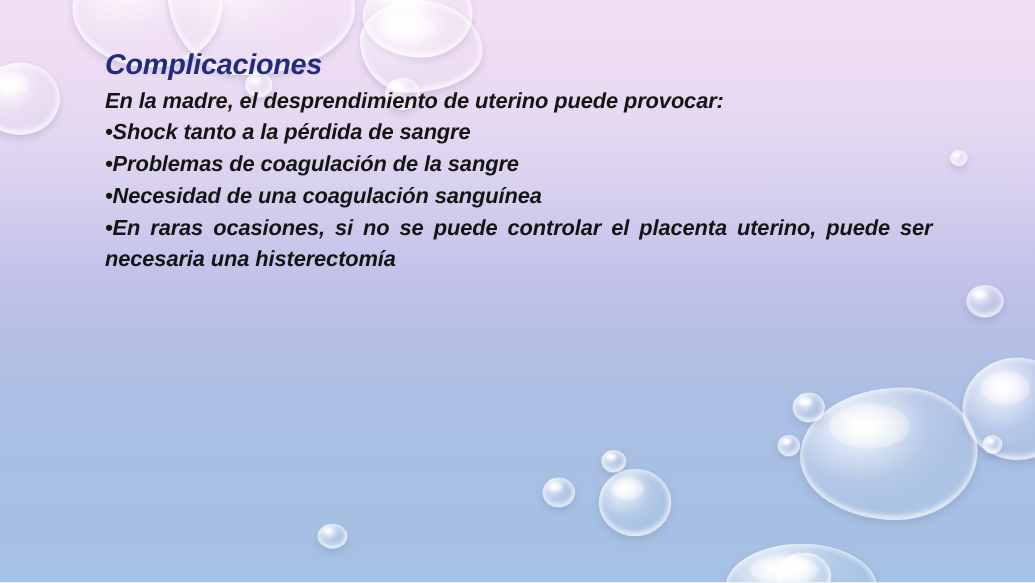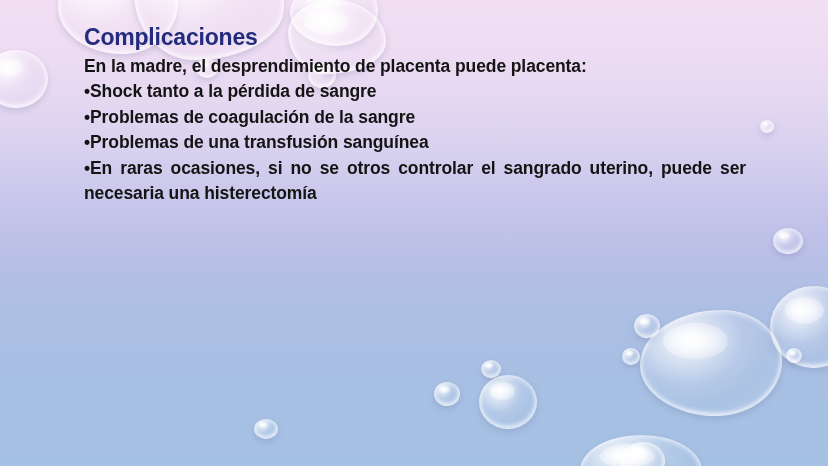--- a/index.html
+++ b/index.html
@@ -62,22 +62,23 @@
         rgba(255,255,255,0) 100%);
   }
   .drop.blob { border-radius: 58% 42% 46% 54% / 52% 48% 52% 48%; }
   .drop.blob2 { border-radius: 46% 54% 60% 40% / 44% 56% 44% 56%; }
   .drop.ring::after { width: 40%; height: 28%; }
 
   
   #textblock {
     position: absolute;
     left: 84px;
-    top: 24px;
+    top: 38px;
     width: 662px;
+    font-style: italic;
   }
   #slide-title {
     color: #232c7c;
     font-size: 23px;
     font-weight: bold;
     line-height: 27px;
     margin: 0 0 3px 0;
     letter-spacing: -0.2px;
   }
   .para {
@@ -119,21 +120,21 @@
       <div class="drop ring" style="left: 254px; top: 419px; width: 22px; height: 18px;"></div>
       <div class="drop" style="left: 621px; top: 442px; width: 42px; height: 36px;"></div>
       <div class="drop" style="left: 786px; top: 348px; width: 14px; height: 13px;"></div>
       <div class="drop" style="left: 580px; top: 435px; width: 120px; height: 70px;"></div>
       <div class="drop" style="left: 760px; top: 120px; width: 12px; height: 11px;"></div>
     </div>
 
   <div id="textblock">
     <h1 id="slide-title">Complicaciones</h1>
     <div id="body-content">
-        <p class="para" style="text-align: left;"><span>En la madre, el desprendimiento de placenta puede placenta:</span></p>
+        <p class="para" style="text-align: left;"><span>En la madre, el desprendimiento de uterino puede provocar:</span></p>
         <p class="para" style="text-align: left;"><span class="bullet-dot">•</span><span>Shock tanto a la pérdida de sangre</span></p>
         <p class="para" style="text-align: center;"><span class="bullet-dot">•</span><span>Problemas de coagulación de la sangre</span></p>
-        <p class="para" style="text-align: left;"><span class="bullet-dot">•</span><span>Problemas de una transfusión sanguínea</span></p>
-        <p class="para"><span class="bullet-dot">•</span><span>En raras ocasiones, si no se otros controlar el sangrado uterino, puede ser necesaria una histerectomía</span></p>
+        <p class="para" style="text-align: left;"><span class="bullet-dot">•</span><span>Necesidad de una coagulación sanguínea</span></p>
+        <p class="para"><span class="bullet-dot">•</span><span>En raras ocasiones, si no se puede controlar el placenta uterino, puede ser necesaria una histerectomía</span></p>
       </div>
   </div>
 
 </div>
 
 </body></html>

